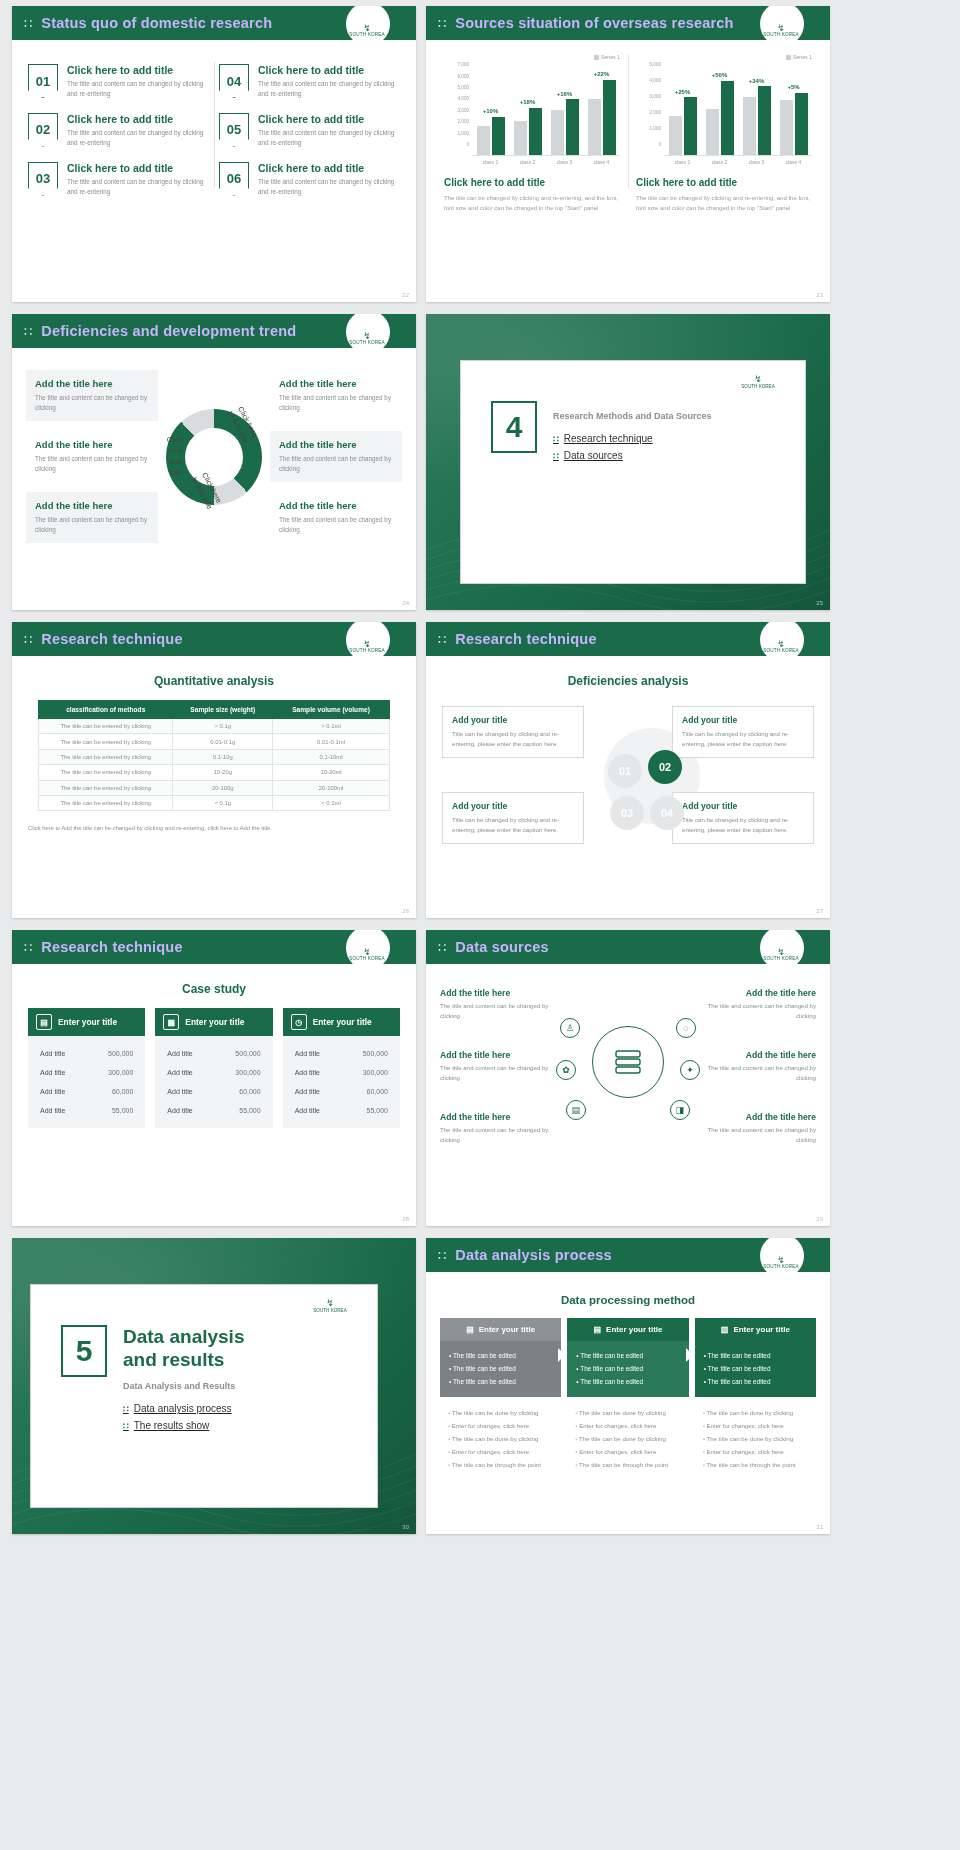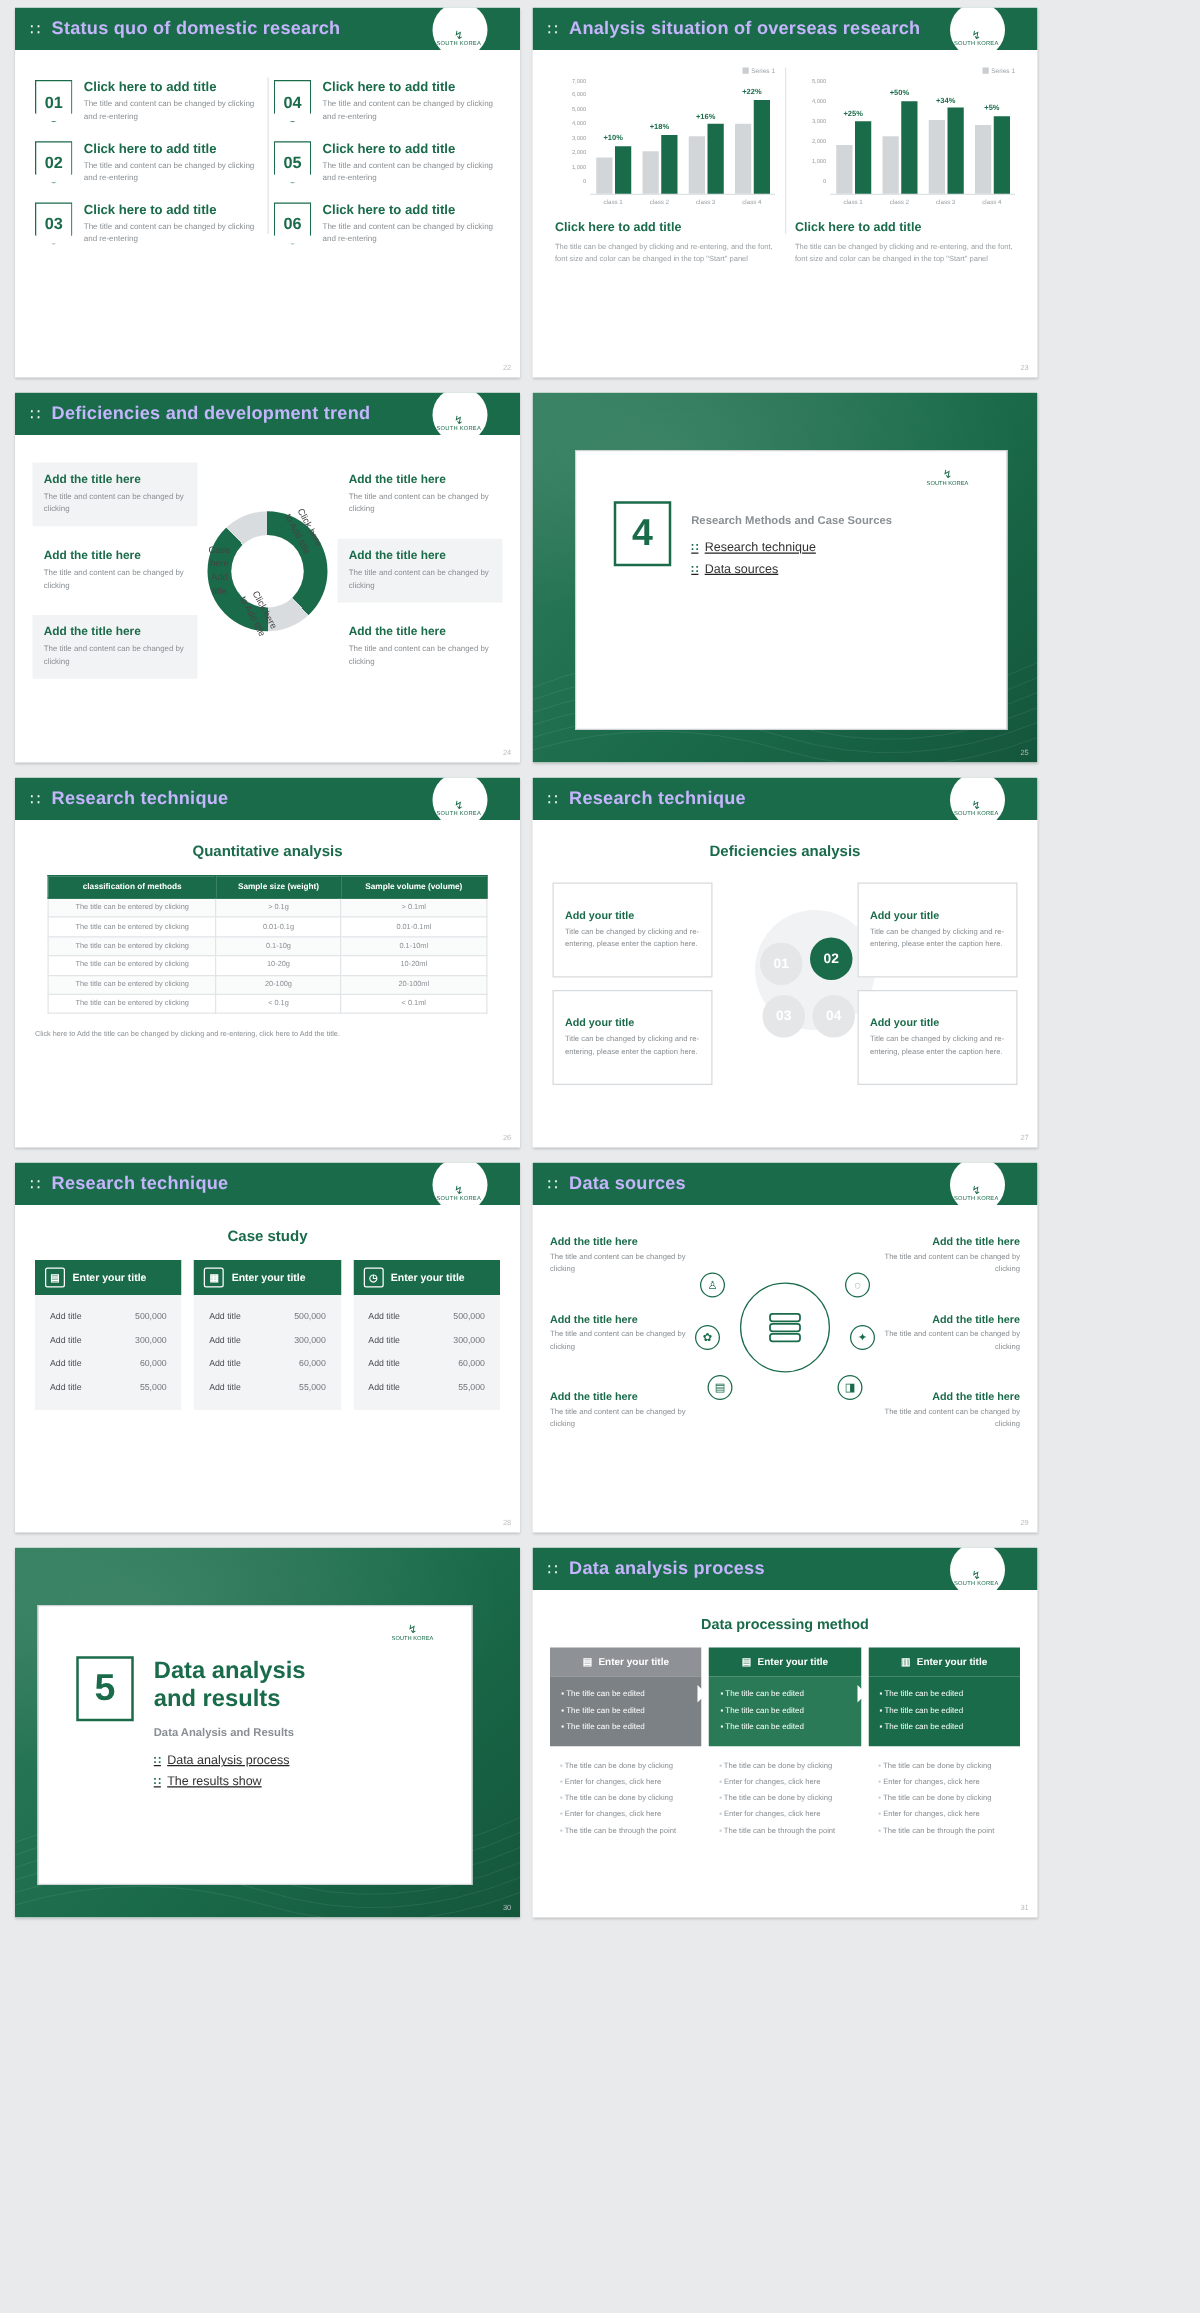--- a/index.html
+++ b/index.html
@@ -106,21 +106,21 @@
   table.qt th { background:#1a6b4a; color:#fff; font-size:6.6px; font-weight:bold;
       padding:5px 4px; border:1px solid #1a6b4a; }
   table.qt td { font-size:5.9px; color:#8a8f93; padding:4.2px 4px; border:1px solid #e2e5e7;
       text-align:center; }
   table.qt td.l { text-align:center; }
   table.qt tr:nth-child(even) td { background:#fafbfb; }
   .tbl-note { font-size:5.8px; color:#8a8f93; margin:14px 16px 0 16px; }
 
   
   .qual { position:relative; padding:0 16px; height:200px;}
-  .qbox { position:absolute; width:128px; border:1px solid #d7dadd; padding:20px 9px; background:#fff;}
+  .qbox { position:absolute; width:142px; border:1px solid #d7dadd; padding:8px 9px; background:#fff;}
   .qbox h4{ margin:0 0 4px 0; font-size:8.6px; color:#1a6b4a; font-weight:bold;}
   .qbox p { margin:0; font-size:6.1px; line-height:1.6; color:#8a8f93;}
   .q1{ left:16px; top:6px;} .q2{ right:16px; top:6px;}
   .q3{ left:16px; top:92px;} .q4{ right:16px; top:92px;}
   .circ { position:absolute; width:34px;height:34px;border-radius:50%;
      display:flex;align-items:center;justify-content:center;font-size:11px;font-weight:bold;}
   .circ.g { background:#1a6b4a; color:#fff; }
   .circ.x { background:#e4e6e8; color:#fff; }
   .halo { position:absolute; left:178px; top:28px; width:96px;height:96px;border-radius:50%;
      background:#f1f2f3;}
@@ -228,21 +228,21 @@
         <p>The title and content can be changed by clicking and re-entering</p>
           </div>
       </div>
     </div>
     <div class="pg">22</div>
   </div>
 
   <div class="slide">
     <div class="hdr">
       <span class="dots">∷</span>
-      <h2>Analysis situation of overseas research</h2>
+      <h2>Sources situation of overseas research</h2>
       <div class="logo-circle"></div>
       <div class="logo-mark">
         <span class="tick">↯</span>
         <span>SOUTH KOREA</span>
       </div>
     </div>
     <div class="chart-pair">
 
       <div class="chart-col">
         <div class="legend">
@@ -428,21 +428,21 @@
       </svg>
     </div>
     <div class="cover-card">
       <div class="cc-logo">
         <span style="font-size:9px;display:block;line-height:9px">↯</span>
         <span>SOUTH KOREA</span>
       </div>
       <div class="cc-inner">
         <div class="bignum">4</div>
         <div class="cc-text">
-          <h3>Research Methods and Case Sources</h3>
+          <h3>Research Methods and Data Sources</h3>
           <ul class="cc-list">
             <li><b>∷</b><span>Research technique</span></li>
             <li><b>∷</b><span>Data sources</span></li>
           </ul>
         </div>
       </div>
     </div>
     <div class="pg">25</div>
   </div>
 

